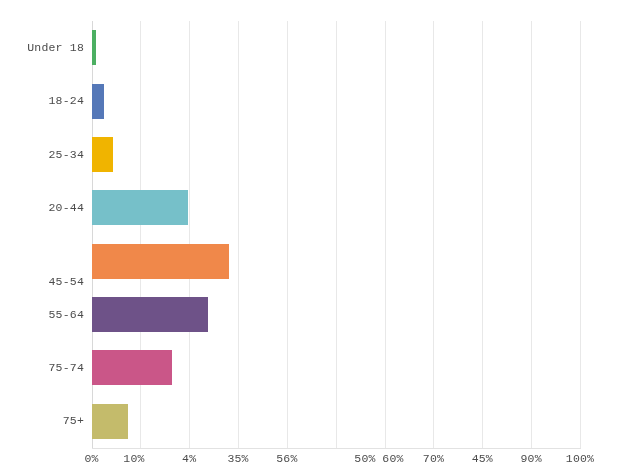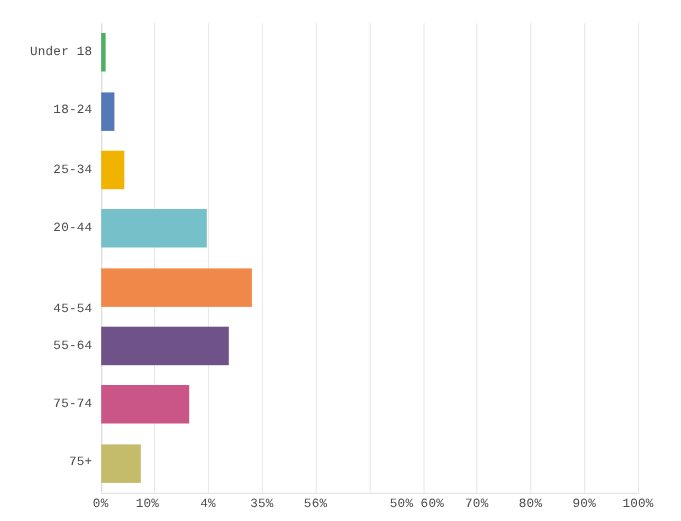--- a/index.html
+++ b/index.html
@@ -141,18 +141,18 @@
 
   <div class="xlabels">
       <div class="xtick" style="left: 91.5px;">0%</div>
       <div class="xtick" style="left: 134px;">10%</div>
       <div class="xtick" style="left: 189.2px;">4%</div>
       <div class="xtick" style="left: 238.05px;">35%</div>
       <div class="xtick" style="left: 286.9px;">56%</div>
       <div class="xtick" style="left: 344px; margin-left: 21px;">50%</div>
       <div class="xtick" style="left: 393px;">60%</div>
       <div class="xtick" style="left: 433.45px;">70%</div>
-      <div class="xtick" style="left: 482.3px;">80%</div>
+      <div class="xtick" style="left: 482.3px;">45%</div>
       <div class="xtick" style="left: 531.15px; text-align: center;">90%</div>
       <div class="xtick" style="left: 580px;">100%</div>
     </div>
 
 </div>
 
 </body></html>

